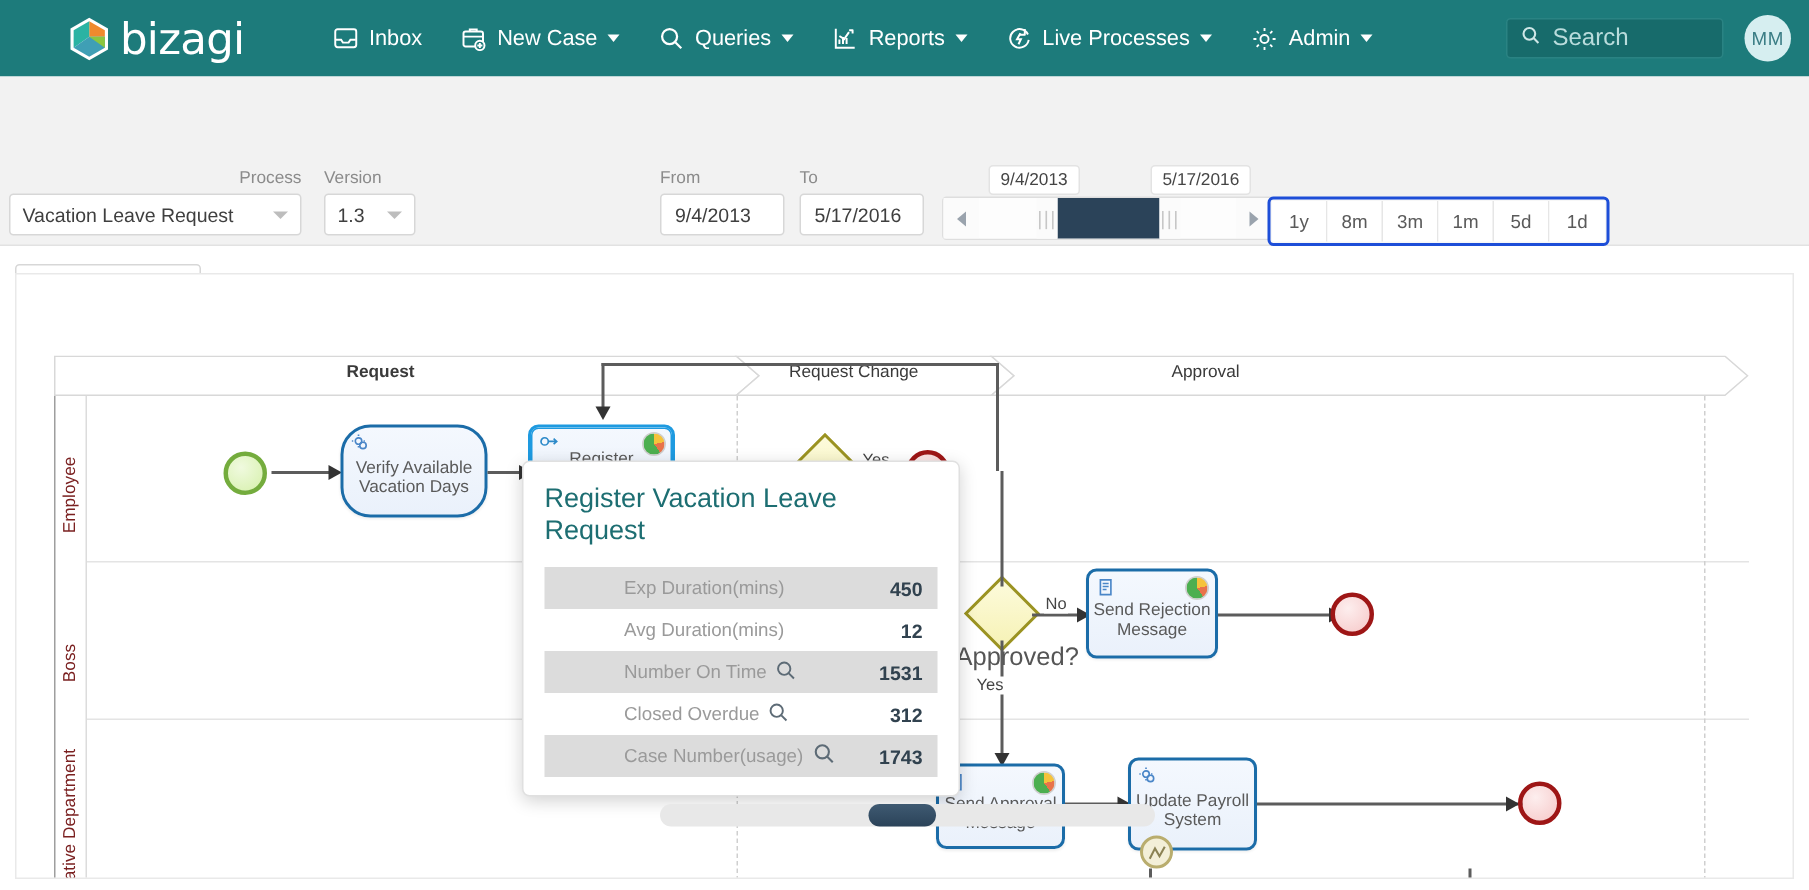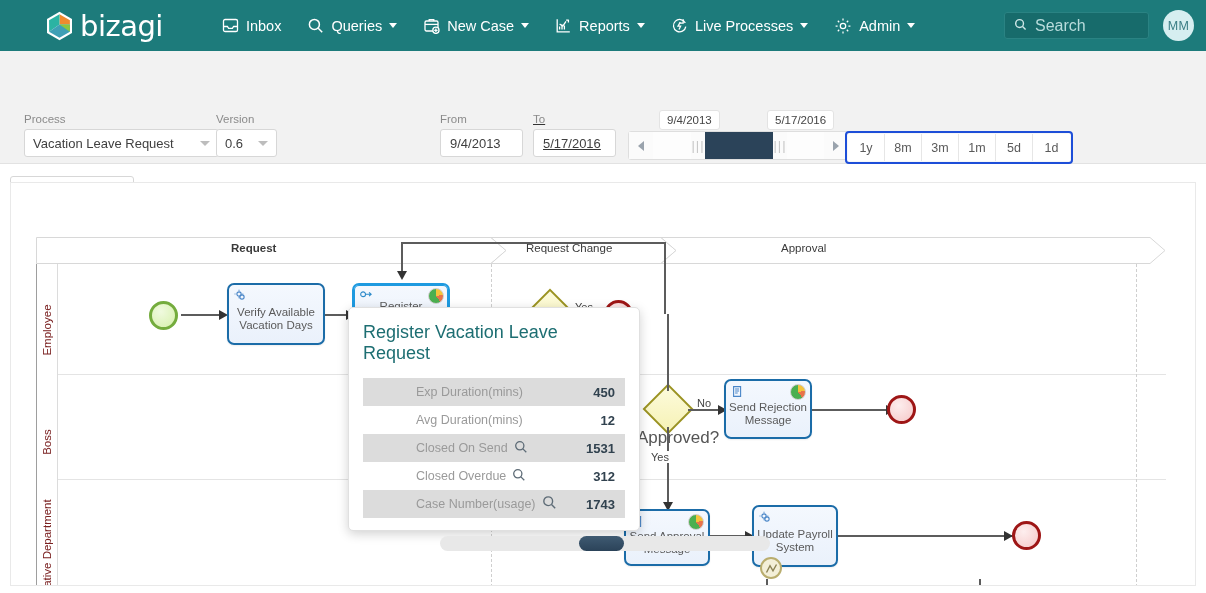--- a/index.html
+++ b/index.html
@@ -228,40 +228,40 @@
         <svg width="17" height="17" viewBox="0 0 17 17" fill="none" stroke="#ffffff" stroke-width="1.3">
           <rect x="1.5" y="2.5" width="14" height="12" rx="1.6"></rect>
           <path d="M1.8 9.5h3.6l1.2 1.9h3.8l1.2-1.9h3.6"></path>
         </svg>
       </span>
       <span>Inbox</span>
     </div>
 
     <div class="nav-item">
       <span class="ico">
-        <svg width="17" height="17" viewBox="0 0 17 17" fill="none" stroke="#ffffff" stroke-width="1.5">
-          <circle cx="7.4" cy="7.4" r="5"></circle>
-            <path d="M11.2 11.2l4 4"></path>
-        </svg>
-      </span>
-      <span>Queries</span>
-      <span class="caret"></span>
-    </div>
-
-    <div class="nav-item">
-      <span class="ico">
         <svg width="17" height="17" viewBox="0 0 17 17" fill="none" stroke="#ffffff" stroke-width="1.3">
           <rect x="2" y="4" width="13" height="10" rx="1.4"></rect>
           <path d="M6.2 4V2.6h4.6V4"></path>
           <path d="M2 7.4h13"></path>
           <circle cx="12.9" cy="13.3" r="3.1" fill="#1d7b7b"></circle>
           <path d="M12.9 11.6v3.4M11.2 13.3h3.4"></path>
         </svg>
       </span>
       <span>New Case</span>
+      <span class="caret"></span>
+    </div>
+
+    <div class="nav-item">
+      <span class="ico">
+        <svg width="17" height="17" viewBox="0 0 17 17" fill="none" stroke="#ffffff" stroke-width="1.5">
+          <circle cx="7.4" cy="7.4" r="5"></circle>
+            <path d="M11.2 11.2l4 4"></path>
+        </svg>
+      </span>
+      <span>Queries</span>
       <span class="caret"></span>
     </div>
 
     <div class="nav-item">
       <span class="ico">
         <svg width="17" height="17" viewBox="0 0 17 17" fill="none" stroke="#ffffff" stroke-width="1.3">
           <path d="M2.2 2.2v12.6h12.6"></path>
           <path d="M4.6 12.4v-3M7 12.4V7.6M9.4 12.4v-4"></path>
           <path d="M4.6 7l3.2 2.1L11 4.4"></path>
           <path d="M11.1 3.1h2.3v2.3" stroke-linejoin="round"></path>
@@ -304,45 +304,45 @@
         </svg>
       </span>
       <input type="text" placeholder="Search" style="">
     </div>
     <div class="avatar">MM</div>
   </div>
 </div>
 
 <div id="filterbar">
 
-  <div class="fld" style="left:24px; top:62px; width:195px;">
+  <div class="fld" style="left:6px; top:62px; width:195px;text-align:right;">
     <span class="fld-label">Process</span>
     <div class="select">
       <span class="sv">Vacation Leave Request</span>
       <span class="dcaret"></span>
     </div>
   </div>
 
   <div class="fld" style="left:216px; top:62px; width:61px;">
     <span class="fld-label">Version</span>
     <div class="select">
-      <span class="sv">0.6</span>
+      <span class="sv">1.3</span>
       <span class="dcaret"></span>
     </div>
   </div>
 
 
   <div class="fld" style="left:440px; top:62px; width:83px;">
     <span class="fld-label">From</span>
     <div class="txtin">
       <span>9/4/2013</span>
     </div>
   </div>
 
-  <div class="fld" style="left:533px; top:62px; width:83px;text-decoration:underline;">
+  <div class="fld" style="left:533px; top:62px; width:83px;">
     <span class="fld-label">To</span>
     <div class="txtin">
       <span>5/17/2016</span>
     </div>
   </div>
 
   <div class="rng">
     <div class="rng-arrow">
       <span class="tri-l"></span>
     </div>
@@ -407,21 +407,21 @@
 
     <div class="lane-div" style="top:137px;"></div>
     <div class="lane-div" style="top:242px;"></div>
     <div class="phase-div" style="left:455px;"></div>
     <div class="phase-div" style="left:1100px;"></div>
 
     <div class="ev-start" style="left:113px; top:64px;"></div>
     <div class="ln lnh" style="left:145px; top:77px; width:42px;"></div>
     <div class="arr-r" style="left:183px; top:73px;"></div>
 
-    <div class="task" style="left:191px; top:46px; width:98px; height:62px;">
+    <div class="task" style="left:191px; top:46px; width:98px; height:62px;border-radius:20px;">
       <span class="ticon">
         <svg width="13" height="13" viewBox="0 0 14 14" fill="none" stroke="#4a86c8" stroke-width="1.2">
           <circle cx="5.4" cy="5.4" r="2.3"></circle>
             <circle cx="8.6" cy="8.6" r="2.3"></circle>
           <path d="M5.4 1.8v-1M5.4 10v-1M1.6 5.4h-1M10 5.4h-1"></path>
         </svg>
       </span>
       <span class="tlabel">Verify Available Vacation Days</span>
     </div>
 
@@ -548,21 +548,21 @@
     <span class="pv">450</span>
   </div>
 
   <div class="prow">
     <span class="pk">Avg Duration(mins)</span>
     <span class="pv">12</span>
   </div>
 
   <div class="prow alt">
     <span class="pk">
-      <span>Closed On Send</span>
+      <span>Number On Time</span>
       <span>
         <svg width="14" height="14" viewBox="0 0 14 14" fill="none" stroke="#5d6b76" stroke-width="1.3">
           <circle cx="5.8" cy="5.8" r="4.1"></circle>
             <path d="M8.9 8.9l3.4 3.4"></path>
         </svg>
       </span>
     </span>
     <span class="pv">1531</span>
   </div>
 

